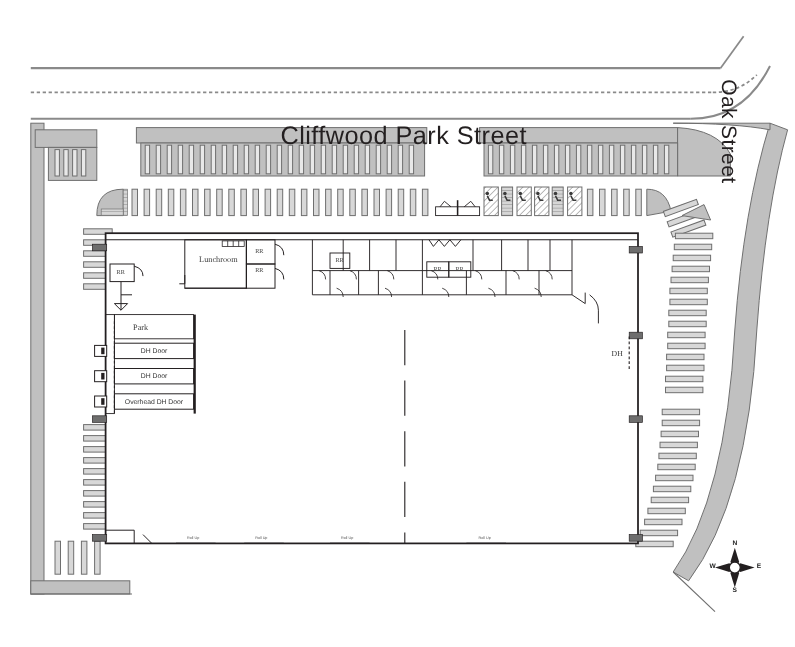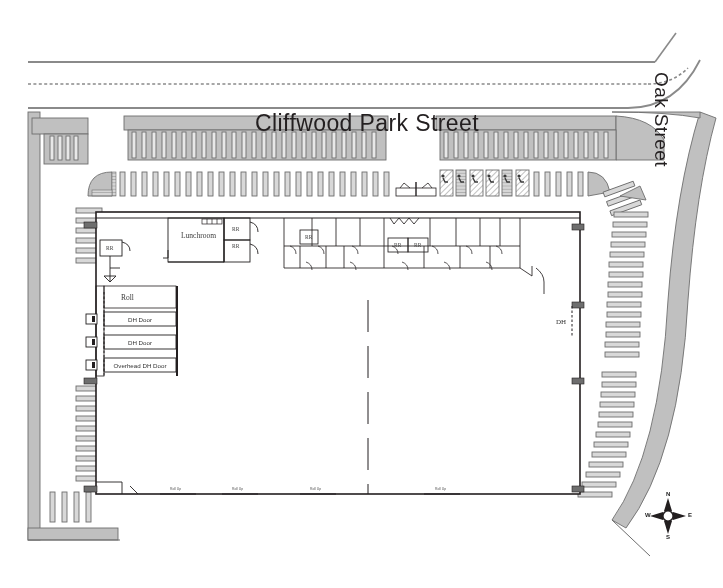--- a/index.html
+++ b/index.html
@@ -413,21 +413,21 @@
       <circle cx="0" cy="0" r="5" fill="#ffffff" stroke="#231f20" stroke-width="1.2"></circle>
     </g>
   </svg>
 
   <div class="street-name" id="street-top">Cliffwood Park Street</div>
 
   <div class="street-name" id="street-right">Oak Street</div>
 
   <div class="room-label lbl-lunchroom">Lunchroom</div>
 
-  <div class="room-label lbl-ramp">Roll</div>
+  <div class="room-label lbl-ramp">Park</div>
 
   <div class="room-label lbl-dh-side">DH</div>
 
   <div class="room-label lbl-rr" style="left:232px;top:226px;">RR</div>
   <div class="room-label lbl-rr" style="left:232px;top:243px;">RR</div>
   <div class="room-label lbl-rr" style="left:106px;top:245px;">RR</div>
   <div class="room-label lbl-rr" style="left:305px;top:234px;">RR</div>
   <div class="room-label lbl-rr" style="left:394px;top:242px;">RR</div>
   <div class="room-label lbl-rr" style="left:414px;top:242px;">RR</div>
 

